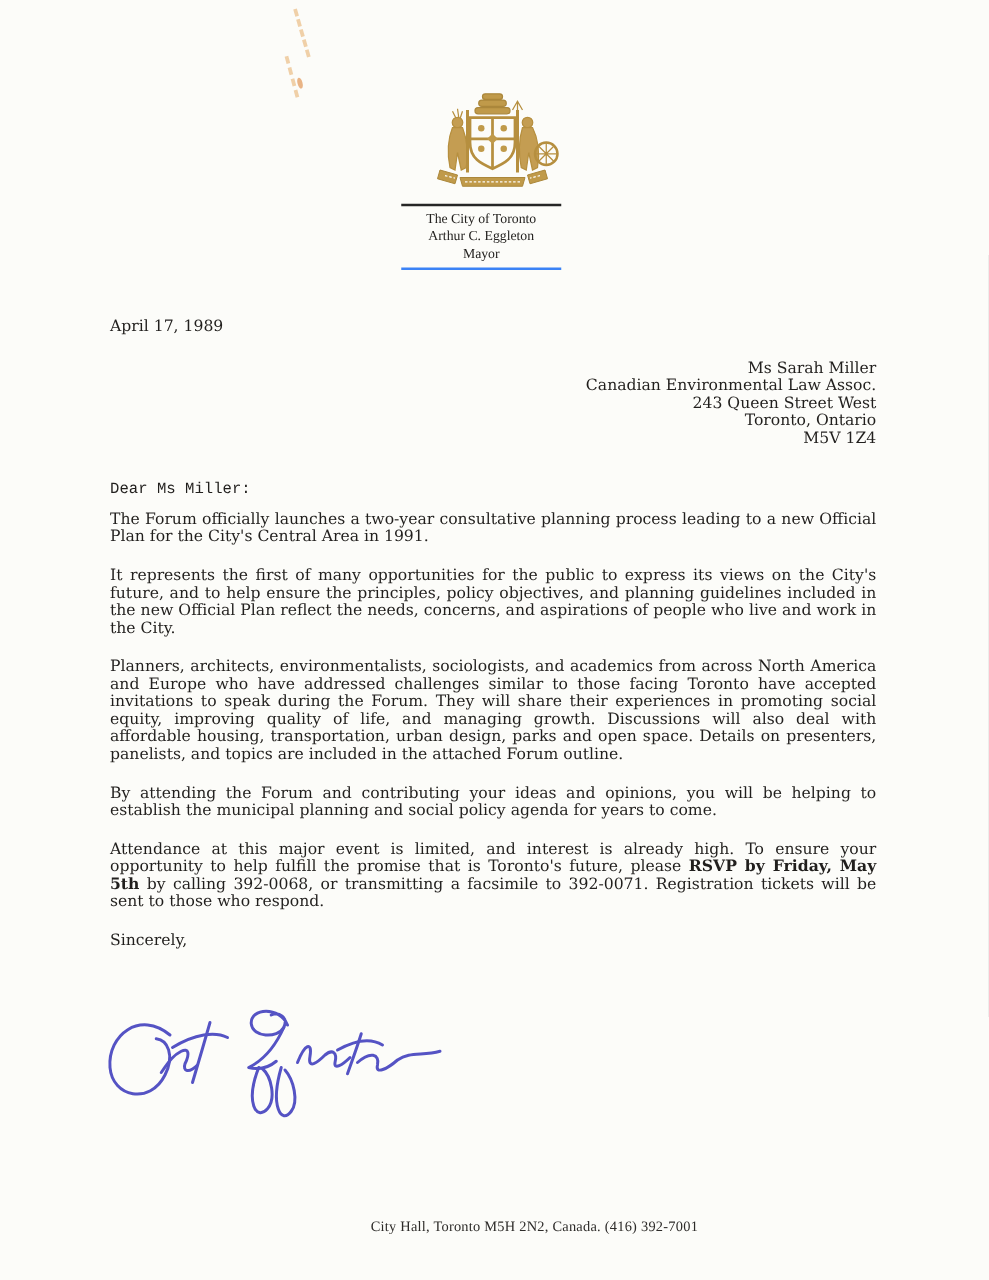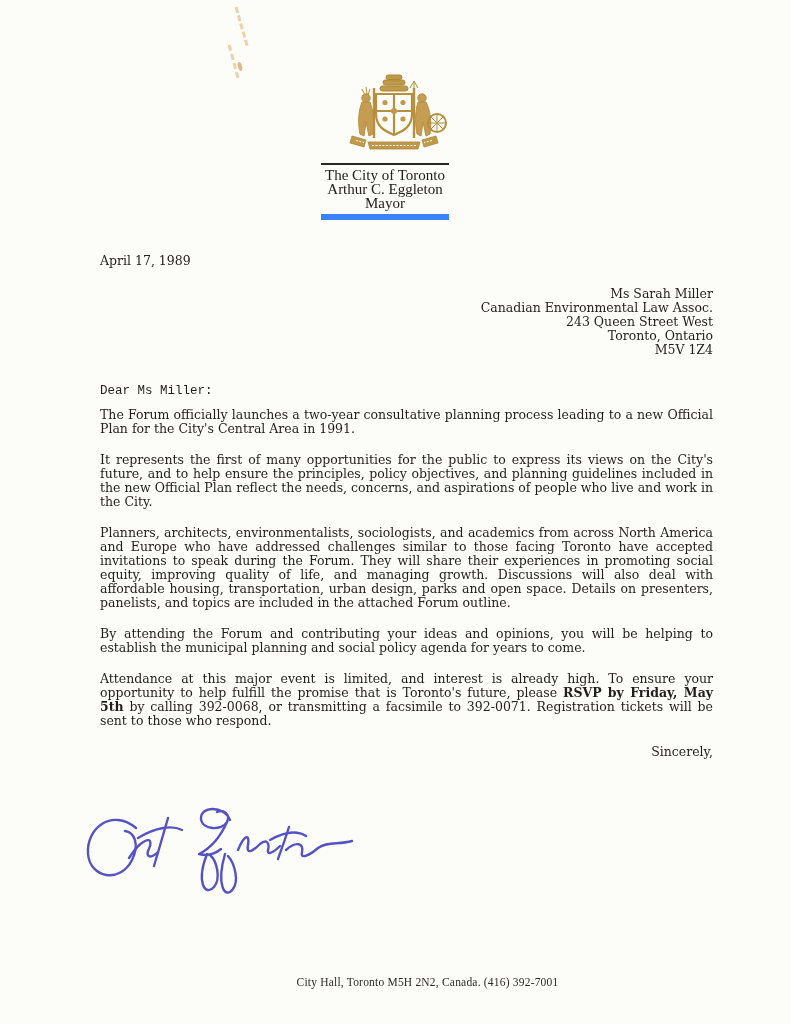--- a/index.html
+++ b/index.html
@@ -13,35 +13,35 @@
   .stain { position:absolute; border-left:3px dashed rgba(224,148,58,.42); width:3px; }
   .stain-1 { top:6px;  left:240px; height:40px; transform:rotate(-16deg); }
   .stain-2 { top:44px; left:232px; height:34px; transform:rotate(-15deg); }
   .stain-dot { position:absolute; top:62px; left:238px; width:4px; height:9px;
     background:rgba(216,120,40,.55); border-radius:50%; transform:rotate(-15deg); }
 
   
   .crest { position:absolute; top:70px; left:324px; width:140px; height:96px; }
   .lh-box {
     position:absolute; top:163px; left:321px; width:128px;
-    border-top:2px solid #262626; border-bottom:6px solid #3b82f6;
+    border-top:2px solid #262626; border-bottom:2px solid #3b82f6;
     padding:3px 0 4px; text-align:center;
-    font-family:"Liberation Serif", serif; font-size:15px; line-height:14px; color:#23211f;
+    font-family:"Liberation Serif", serif; font-size:11px; line-height:14px; color:#23211f;
   }
 
   
   .letter-body {
-    position:absolute; top:254px; left:100px; width:613px;
+    position:absolute; top:254px; left:88px; width:613px;
     font-size:12.5px; line-height:14px; text-align:justify;
   }
   .letter-body p { margin:0 0 17px 0; }
   .letter-body .date-line { margin-bottom:19px; text-align:left; }
   .letter-body .address { margin-bottom:27px; text-align:right; }
   .letter-body .salutation { margin-bottom:10px; text-align:left;font-family:Liberation Mono, monospace; }
-  .letter-body .closing { margin-bottom:0; text-align:right; }
+  .letter-body .closing { margin-bottom:0; text-align:left; }
   .letter-body b { font-weight:bold; }
   .letter-body i { font-style:italic; }
 
   .signature { position:absolute; top:798px; left:78px; width:286px; height:108px; }
 
   .footer {
     position:absolute; top:976px; left:0; width:100%;
     text-align:center; font-family:"Liberation Serif", serif;
     font-size:11.5px; color:#2d2b29; letter-spacing:.2px;padding-left:32px;
   }

